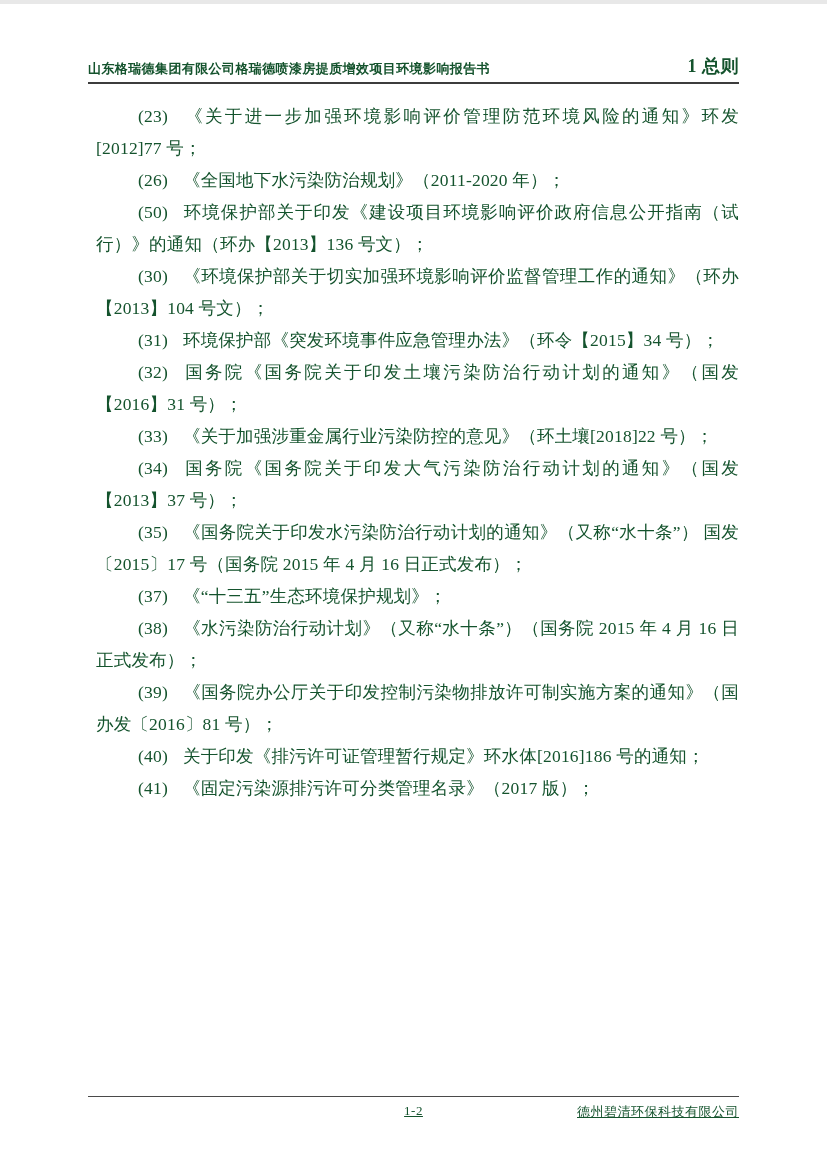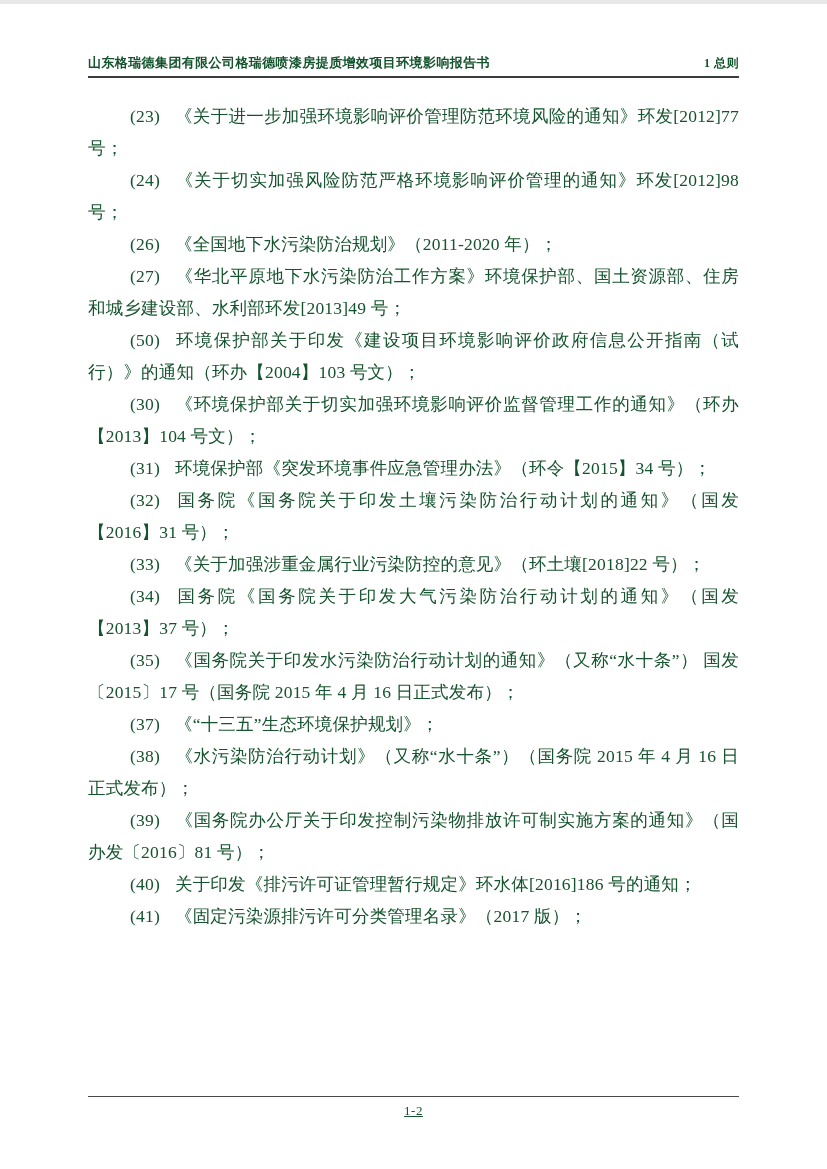--- a/index.html
+++ b/index.html
@@ -26,32 +26,32 @@
     align-items: flex-end;
     padding-bottom: 4px;
   }
   .header-title {
     font-size: 13px;
     font-weight: bold;
     letter-spacing: 0.4px;
     white-space: nowrap;
   }
   .header-section {
-    font-size: 12px;
+    font-size: 18px;
     font-weight: bold;
     letter-spacing: 0.5px;
     white-space: nowrap;
   }
   .rule {
     height: 0;
     border-bottom: 2px solid #3c3c3c;
   }
   .content {
     position: absolute;
-    left: 88px;
+    left: 96px;
     right: 88px;
     top: 96px;
   }
   .item {
     font-size: 17.5px;
     line-height: 32px;
     text-align: justify;
     text-indent: 42px;
     letter-spacing: 0.2px;
   }
@@ -90,36 +90,30 @@
       <span class="header-section">1 总则</span>
     </div>
     <div class="rule"></div>
   </div>
 
   <div class="content">
     <p class="item">
       <span class="num">(23)</span><span class="txt">《关于进一步加强环境影响评价管理防范环境风险的通知》环发[2012]77 号；</span>
     </p>
 
-    <p class="item">
-      <span class="num">(24)</span><span class="txt">《关于切实加强风险防范严格环境影响评价管理的通知》环发[2012]98 号；</span>
-    </p>
 
 
     <p class="item">
       <span class="num">(26)</span><span class="txt">《全国地下水污染防治规划》（2011-2020 年）；</span>
     </p>
 
-    <p class="item">
-      <span class="num">(27)</span><span class="txt">《华北平原地下水污染防治工作方案》环境保护部、国土资源部、住房和城乡建设部、水利部环发[2013]49 号；</span>
-    </p>
 
 
     <p class="item">
-      <span class="num">(50)</span><span class="txt">环境保护部关于印发《建设项目环境影响评价政府信息公开指南（试行）》的通知（环办【2004】103 号文）；</span>
+      <span class="num">(50)</span><span class="txt">环境保护部关于印发《建设项目环境影响评价政府信息公开指南（试行）》的通知（环办【2013】136 号文）；</span>
     </p>
 
     <p class="item">
       <span class="num">(30)</span><span class="txt">《环境保护部关于切实加强环境影响评价监督管理工作的通知》（环办【2013】104 号文）；</span>
     </p>
 
     <p class="item">
       <span class="num">(31)</span><span class="txt">环境保护部《突发环境事件应急管理办法》（环令【2015】34 号）；</span>
     </p>
 
@@ -159,16 +153,17 @@
     <p class="item">
       <span class="num">(41)</span><span class="txt">《固定污染源排污许可分类管理名录》（2017 版）；</span>
     </p>
   </div>
 
   <div class="footer">
     <div class="footer-rule"></div>
     <div class="footer-row">
       <span></span>
       <span class="footer-page">1-2</span>
+      <span class="footer-company">德州碧清环保科技有限公司</span>
     </div>
   </div>
 
 </div>
 
 </body></html>

